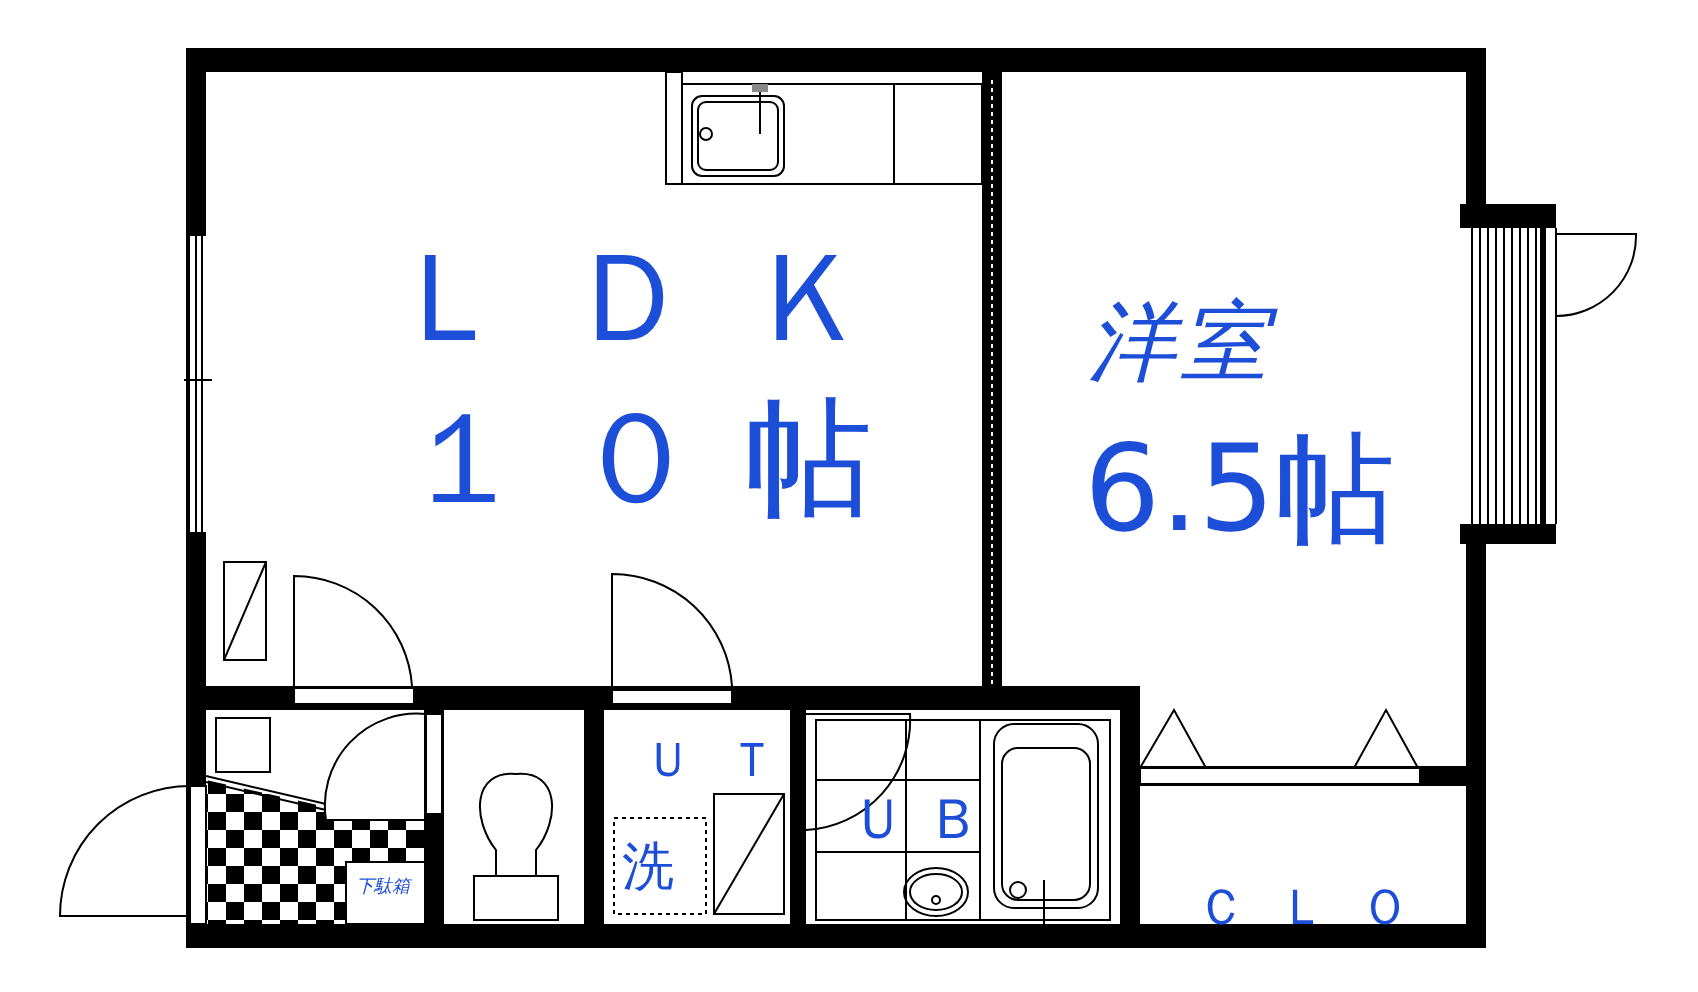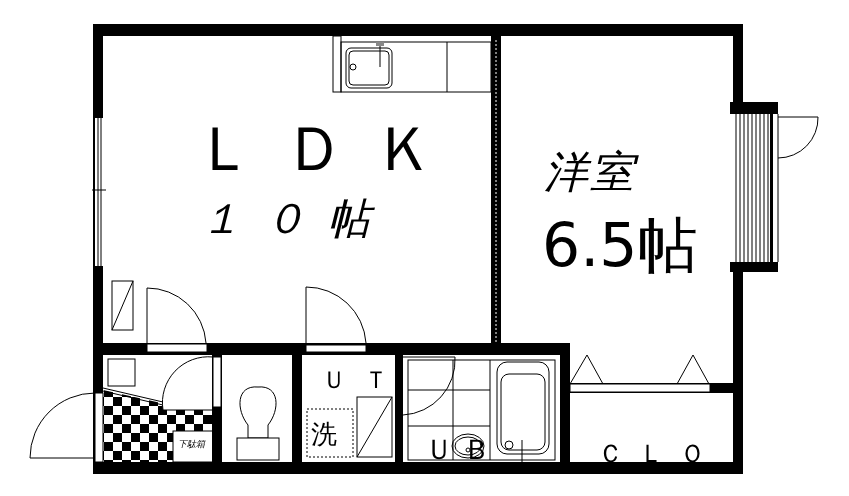--- a/index.html
+++ b/index.html
@@ -1,25 +1,25 @@
 <!DOCTYPE html>
 <html><head>
 <meta charset="utf-8">
 <style>
   html, body { margin:0; padding:0; background:#ffffff; }
   body { width:849px; height:496px; position:relative; overflow:hidden; font-family:"DejaVu Sans", sans-serif; }
   #plan { position:absolute; left:0; top:0; }
-  .lbl { position:absolute; color:#000000; white-space:pre; line-height:1; }
+  .lbl { position:absolute; color:#1d4ed8; white-space:pre; line-height:1; }
   .ldk { font-family:"DejaVu Sans", sans-serif; font-size:62px; left:194px; top:118px; letter-spacing:28px; }
-  .ldk2 { font-family:"DejaVu Sans", sans-serif; font-size:42px; left:200px; top:198px; letter-spacing:22px;font-style:italic; }
+  .ldk2 { font-family:"DejaVu Sans", sans-serif; font-size:64px; left:200px; top:198px; letter-spacing:22px; }
   .yo1 { font-size:44px; left:544px; top:150px; letter-spacing:2px;font-style:italic; }
   .yo2 { font-size:60px; left:542px; top:215px; letter-spacing:0px; }
   .ut { font-size:24px; left:322px; top:368px; letter-spacing:18px;text-align:right; }
   .sen { font-size:26px; left:311px; top:421px; }
-  .ub { font-size:28px; left:425px; top:396px; letter-spacing:10px;margin-top:40px; }
+  .ub { font-size:28px; left:425px; top:396px; letter-spacing:10px; }
   .clo { font-size:25px; left:598px; top:441px; letter-spacing:16px; }
   .getabako { font-size:9px; left:178px; top:440px;font-style:italic; }
 </style>
 </head>
 <body>
 
 <svg id="plan" width="849" height="496" viewBox="0 0 849 496" xmlns="http://www.w3.org/2000/svg">
   <defs>
     <pattern id="checker" x="104" y="388" width="18" height="18" patternUnits="userSpaceOnUse">
       <rect width="18" height="18" fill="#fff"></rect>

